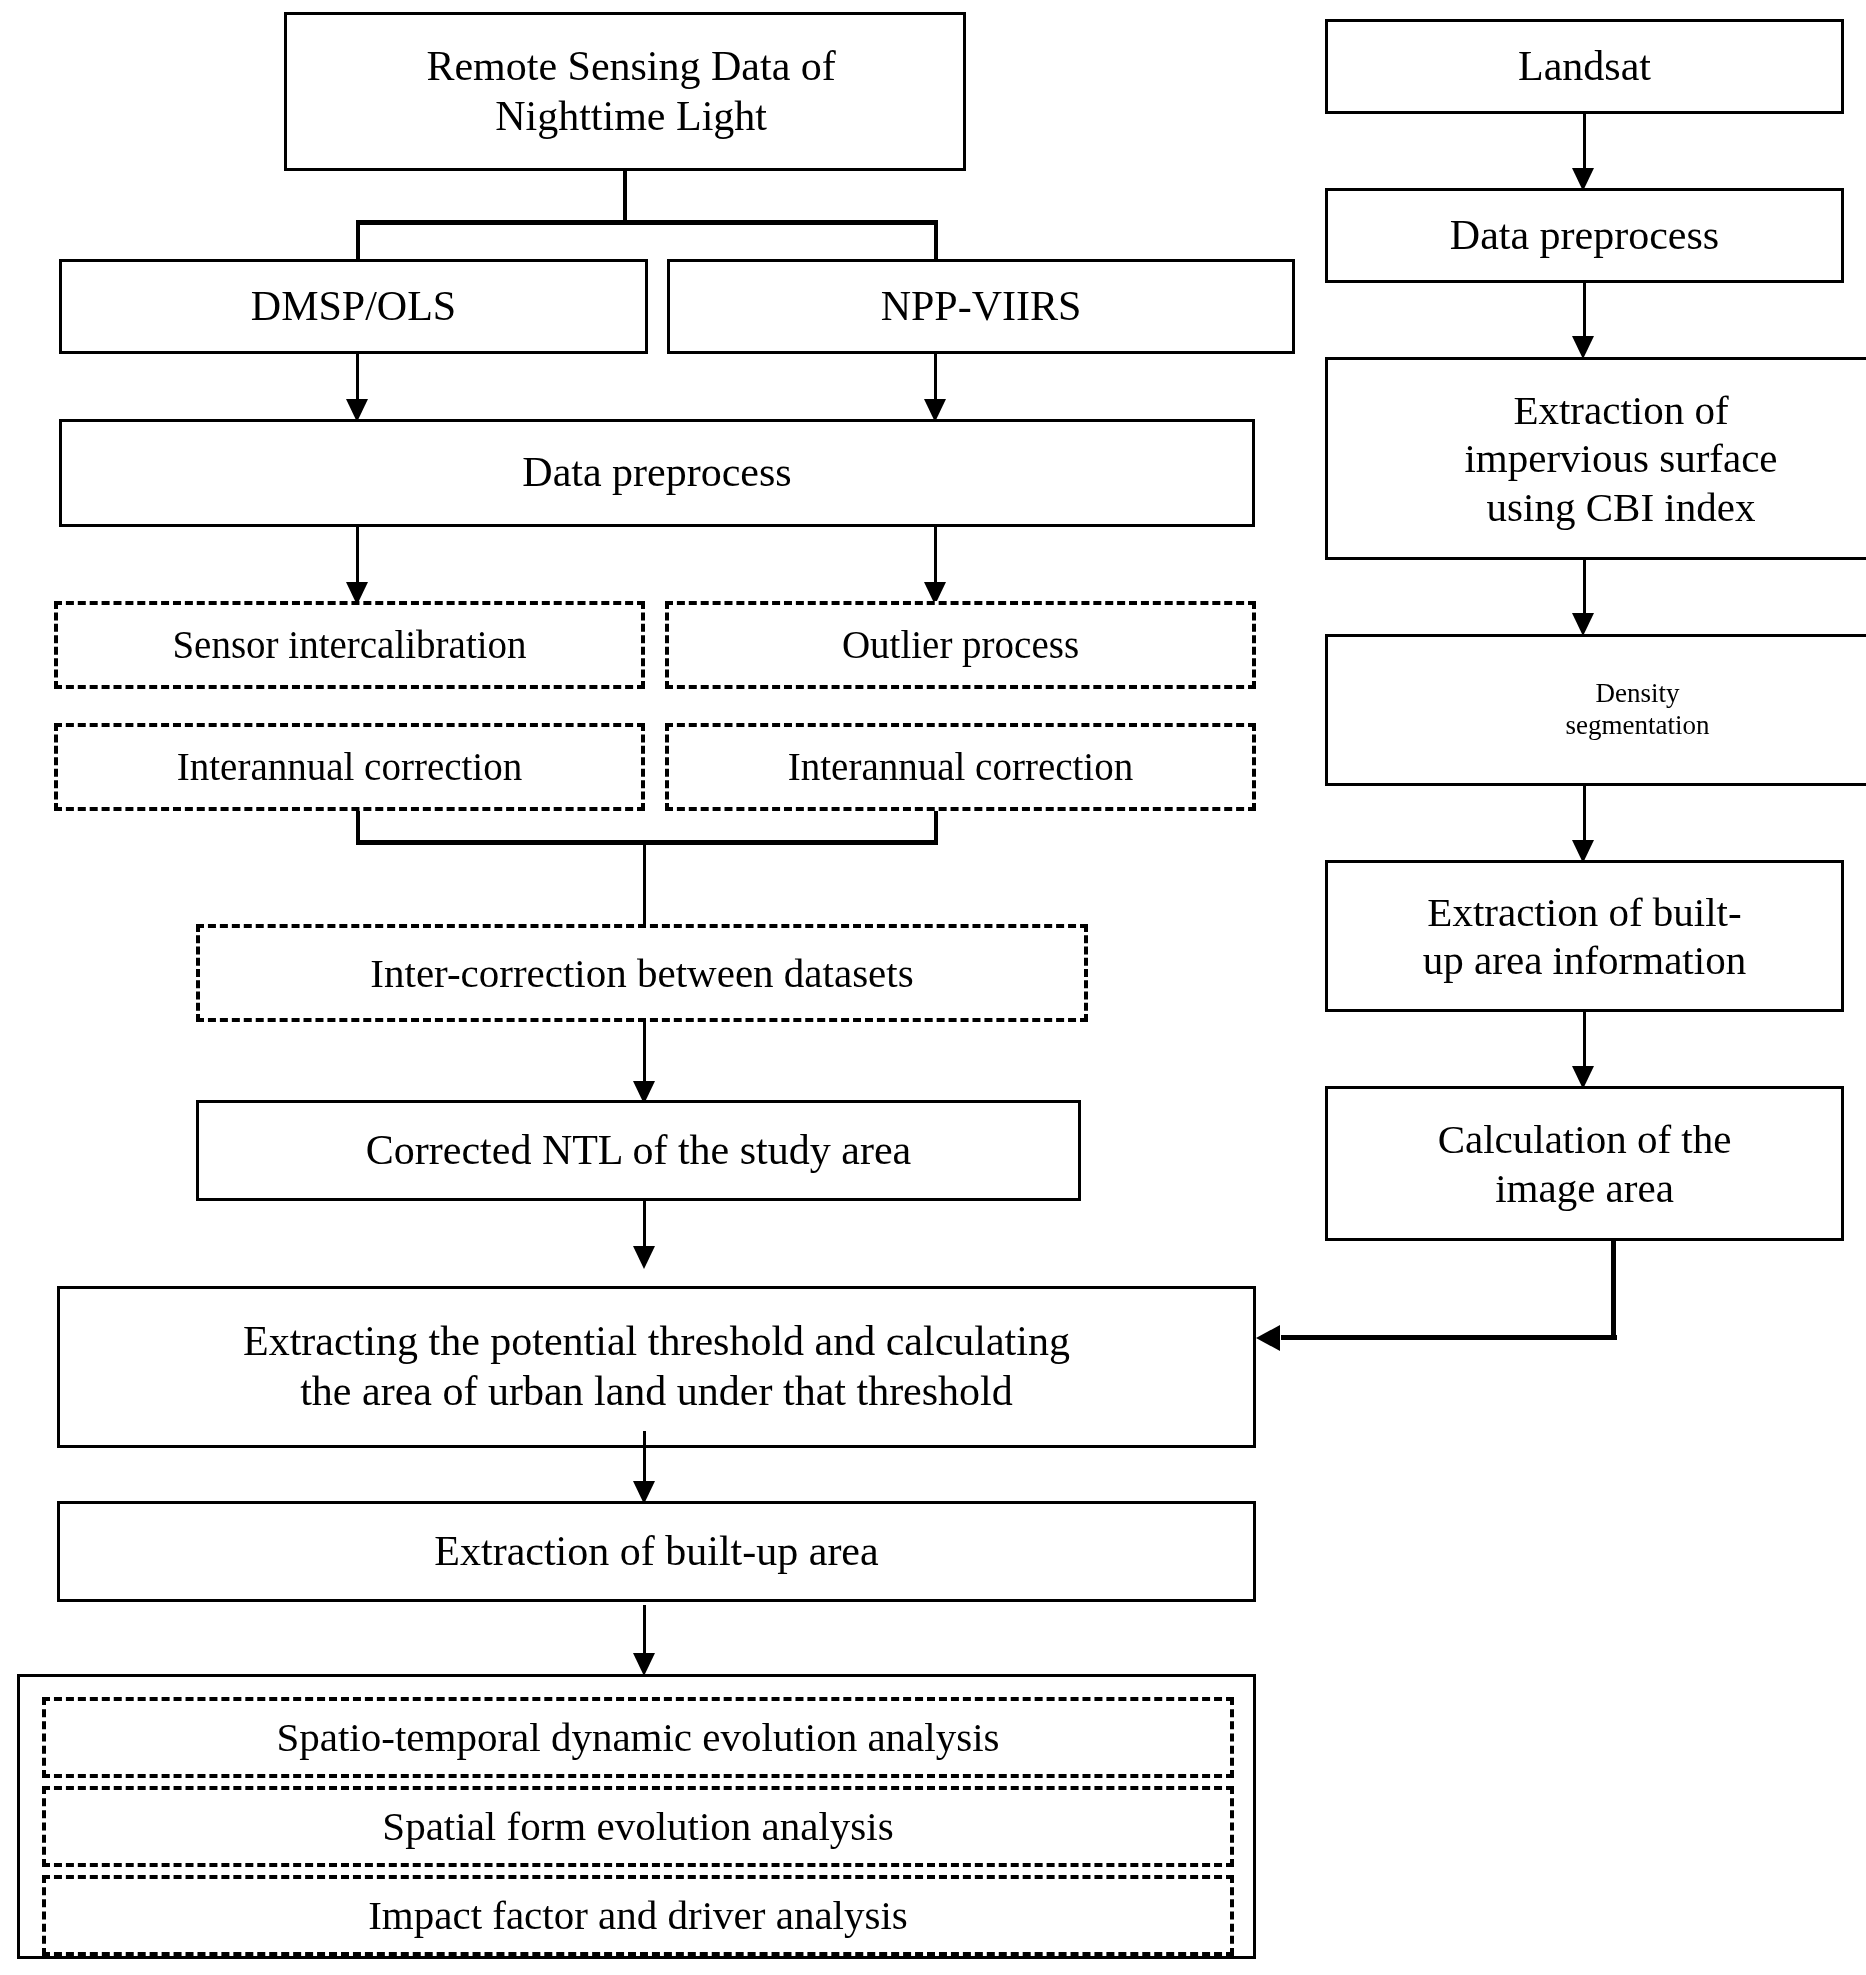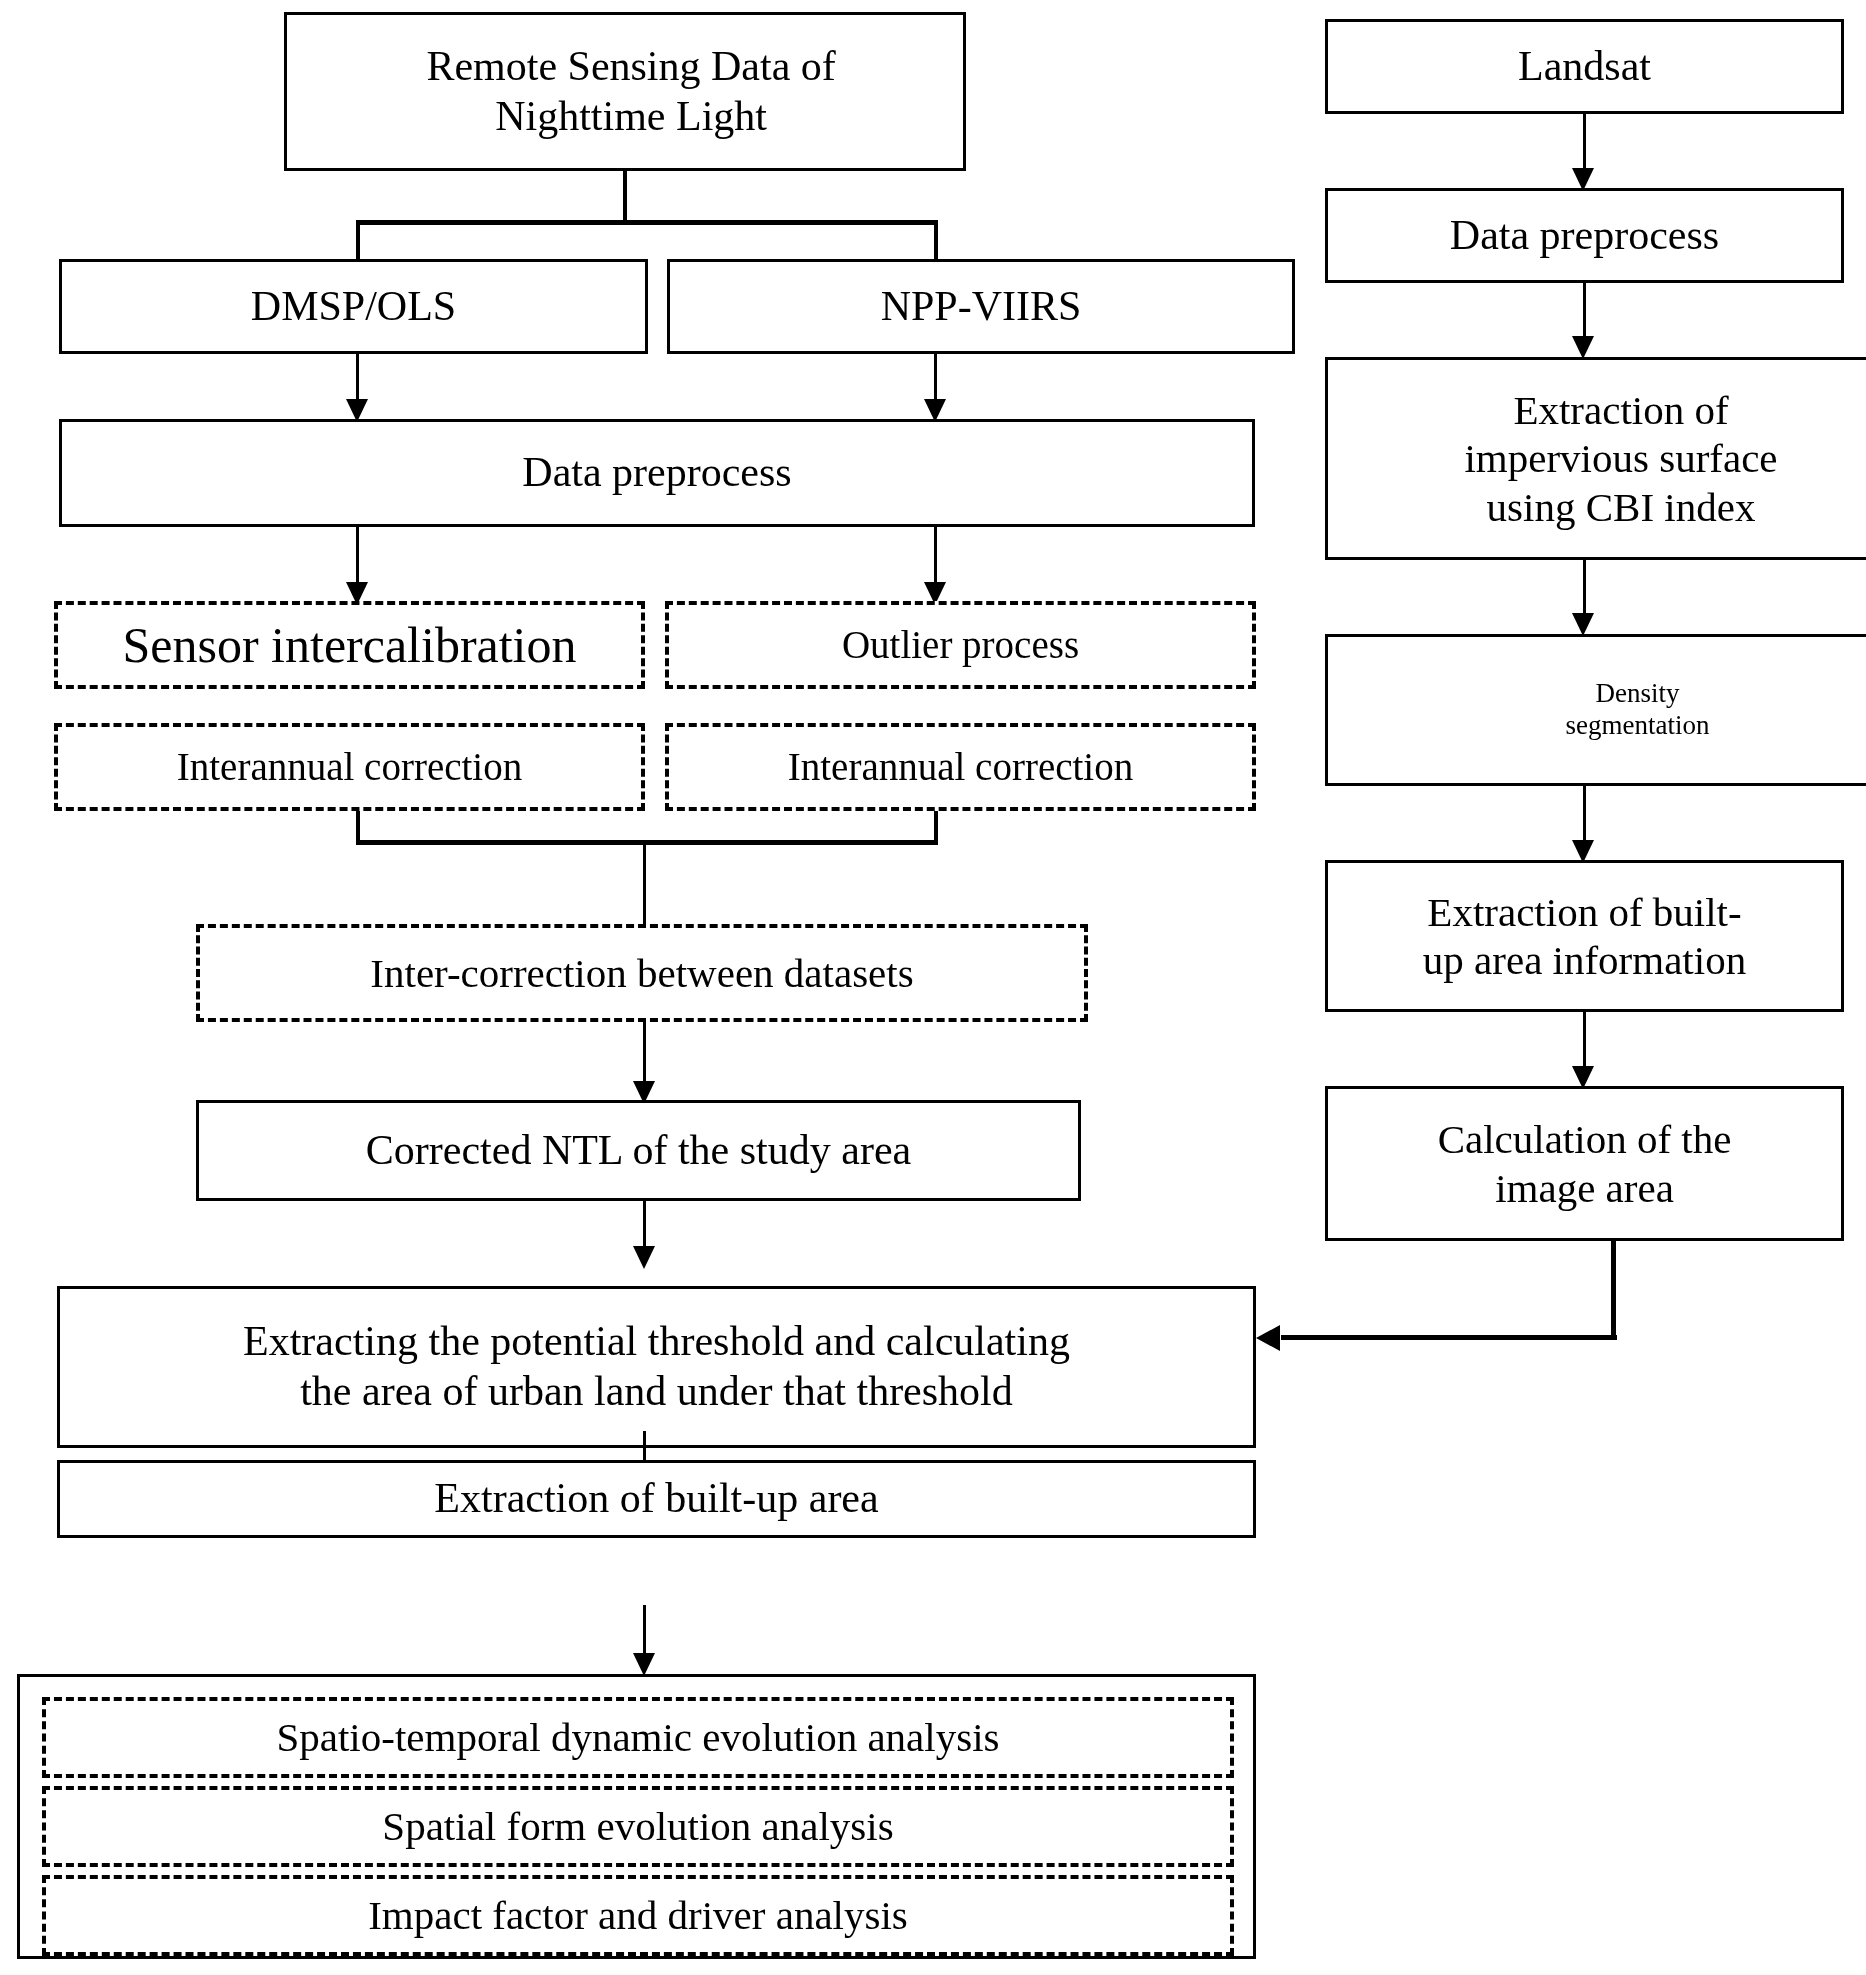--- a/index.html
+++ b/index.html
@@ -106,21 +106,21 @@
   <div class="node solid" style="left:59px; top:419px; width:1196px; height:108px; font-size:42px;">
     <span class="lbl">Data preprocess</span>
   </div>
 
   <div class="vline" style="left:356px; top:527px; width:3.4px; height:64px;"></div>
   <div class="arrow-down" style="left:346px; top:582px;"></div>
 
   <div class="vline" style="left:934px; top:527px; width:3.4px; height:64px;"></div>
   <div class="arrow-down" style="left:924px; top:582px;"></div>
 
-  <div class="node dashed" style="left:54px; top:601px; width:591px; height:88px; font-size:50px;">
+  <div class="node dashed" style="left:54px; top:601px; width:591px; height:88px; font-size:39px;">
     <span class="lbl">Sensor intercalibration</span>
   </div>
 
   <div class="node dashed" style="left:665px; top:601px; width:591px; height:88px; font-size:39px;">
     <span class="lbl">Outlier process</span>
   </div>
 
   <div class="node dashed" style="left:54px; top:723px; width:591px; height:88px; font-size:39px;">
     <span class="lbl">Interannual correction</span>
   </div>
@@ -149,21 +149,21 @@
   <div class="arrow-down" style="left:633px; top:1246px;"></div>
 
   <div class="node solid" style="left:57px; top:1268px; width:1199px; height:162px; font-size:42px;margin-top:18px;">
     <span class="lbl">Extracting the potential threshold and calculating
 the area of urban land under that threshold</span>
   </div>
 
   <div class="vline" style="left:643px; top:1431px; width:3.4px; height:61px;"></div>
   <div class="arrow-down" style="left:633px; top:1481px;"></div>
 
-  <div class="node solid" style="left:57px; top:1460px; width:1199px; height:78px; font-size:42px;">
+  <div class="node solid" style="left:57px; top:1501px; width:1199px; height:101px; font-size:42px;">
     <span class="lbl">Extraction of built-up area</span>
   </div>
 
   <div class="vline" style="left:643px; top:1605px; width:3.4px; height:57px;"></div>
   <div class="arrow-down" style="left:633px; top:1653px;"></div>
 
   <div class="container" style="left:17px; top:1674px; width:1239px; height:285px;"></div>
 
   <div class="node dashed" style="left:42px; top:1697px; width:1192px; height:81px; font-size:41px;">
     <span class="lbl">Spatio-temporal dynamic evolution analysis</span>

